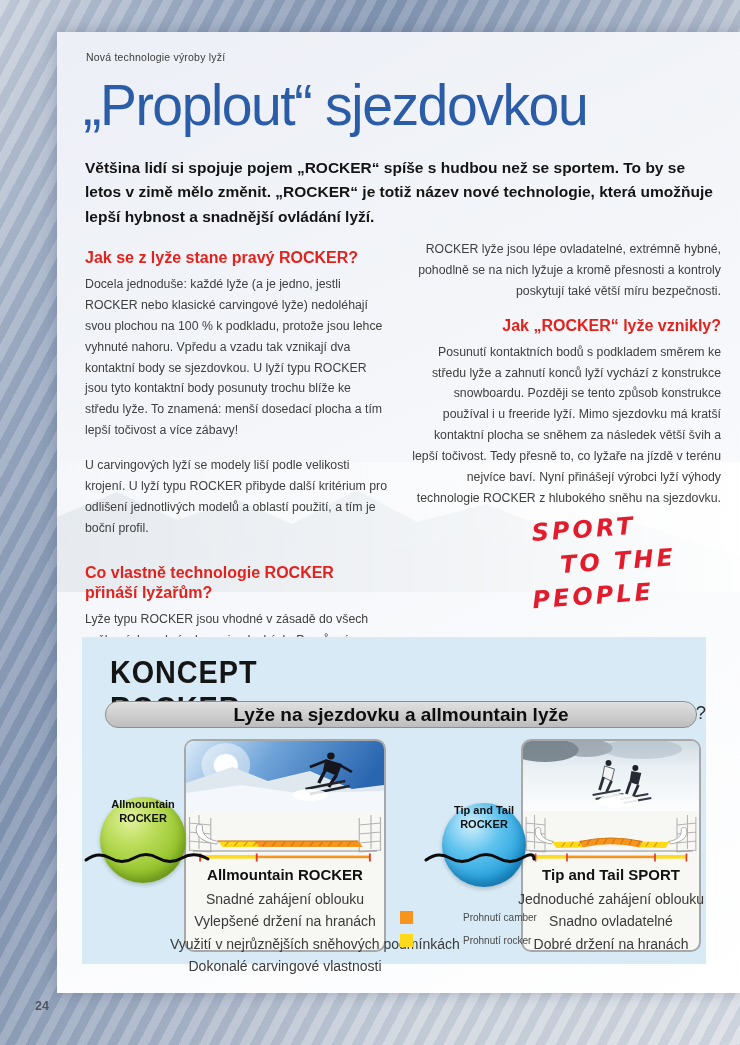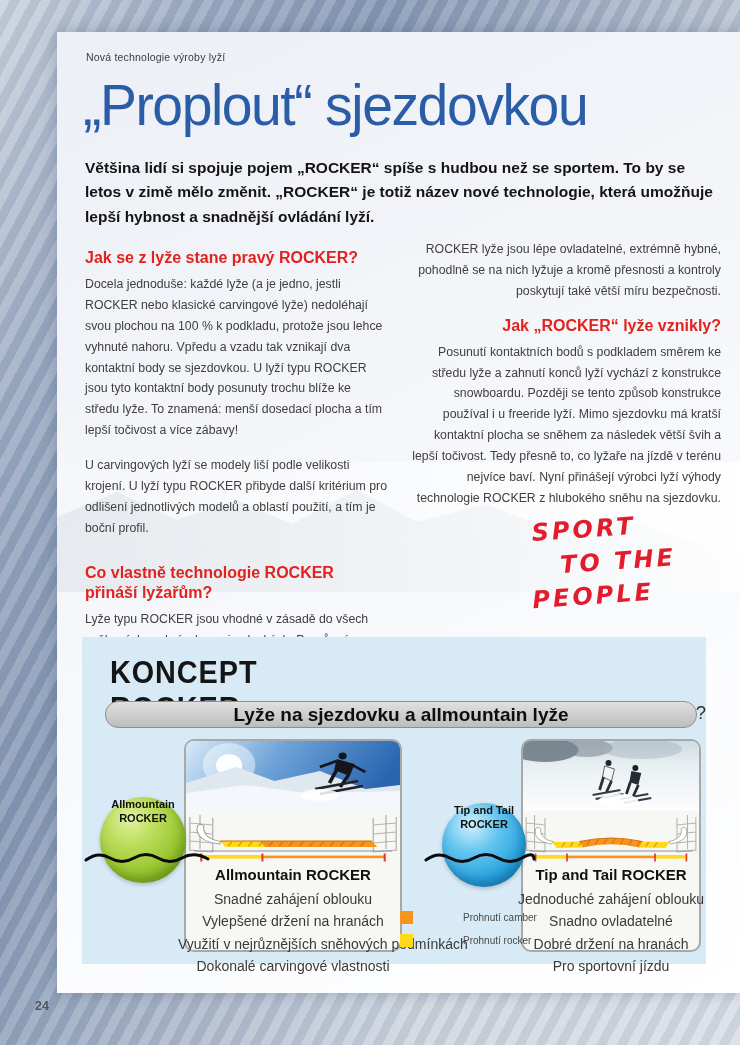--- a/index.html
+++ b/index.html
@@ -30,21 +30,21 @@
   .stamp .s2{margin-left:26px;}
   .stamp .s3{margin-left:-4px;}
   .koncept{position:absolute;left:25px;top:605px;width:624px;height:327px;background:#d7eaf5;}
   .k-head{position:absolute;left:28px;top:18px;display:flex;align-items:flex-end;}
   .k-title{font-size:31px;font-weight:700;letter-spacing:1px;word-spacing:8px;color:#151515;
     transform:scaleX(.93);transform-origin:left bottom;display:inline-block;}
   .k-sub{font-size:18.5px;color:#2c2c2c;margin-left:16px;padding-bottom:3px;white-space:nowrap;}
   .graybar{position:absolute;left:23px;top:64px;width:592px;height:27px;border-radius:13px;
     background:linear-gradient(#e0e0e0,#bdbdbd);border:1px solid #8f8f8f;box-sizing:border-box;
     text-align:center;font-size:19px;font-weight:700;color:#0e0e0e;line-height:25px;}
-  .card{position:absolute;top:102px;width:218px;height:213px;background:#f7f7f4;
+  .card{position:absolute;top:102px;width:202px;height:213px;background:#f7f7f4;
     border:2px solid #a8a8a8;border-radius:10px;box-sizing:border-box;}
   .card-left{left:102px;}
   .card-right{left:439px;width:180px;}
   .photo{display:block;width:100%;height:70px;border-radius:8px 8px 0 0;}
   .diagram{display:block;width:100%;height:54px;}
   .c-title{text-align:center;font-size:15px;font-weight:700;color:#111;margin-top:1px;}
   .features{position:relative;width:230px;left:50%;transform:translateX(-50%);margin-top:5px;text-align:center;}
   .feat{font-size:14px;line-height:1.6;color:#3a3a3a;white-space:nowrap;}
   .badge{position:absolute;width:86px;height:86px;border-radius:50%;text-align:center;
     font-size:11px;font-weight:700;color:#101010;line-height:1.3;z-index:2;
@@ -213,26 +213,25 @@
           <rect x="12" y="44" width="30" height="3.6" fill="#FFD91A"></rect>
           <rect x="126" y="44" width="30" height="3.6" fill="#FFD91A"></rect>
           <rect x="42" y="44.6" width="84" height="2.6" fill="#F7941E"></rect>
           <g fill="#e03a2a">
             <rect x="11.2" y="42.5" width="1.6" height="8"></rect>
             <rect x="41.2" y="42.5" width="1.6" height="8"></rect>
             <rect x="125.2" y="42.5" width="1.6" height="8"></rect>
             <rect x="155.2" y="42.5" width="1.6" height="8"></rect>
           </g>
         </svg>
-        <div class="c-title">Tip and Tail ROCKER</div>
+        <div class="c-title">Tip and Tail SPORT</div>
         <div class="features">
           <div class="feat">Jednoduché zahájení oblouku</div>
           <div class="feat">Snadno ovladatelné</div>
           <div class="feat">Dobré držení na hranách</div>
-          <div class="feat">Pro sportovní jízdu</div>
         </div>
       </div>
 
       <div class="badge badge-green">
         <div>Allmountain</div>
         <div>ROCKER</div>
       </div>
       <div class="badge badge-blue">
         <div>Tip and Tail</div>
         <div>ROCKER</div>

